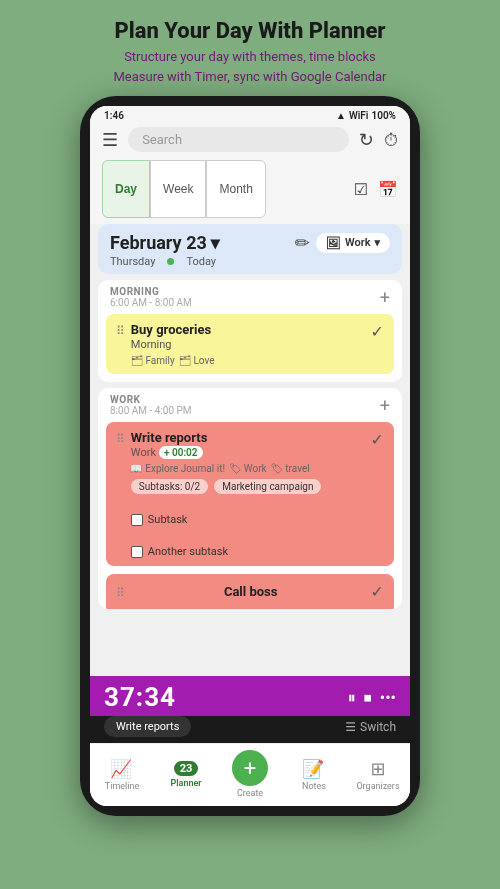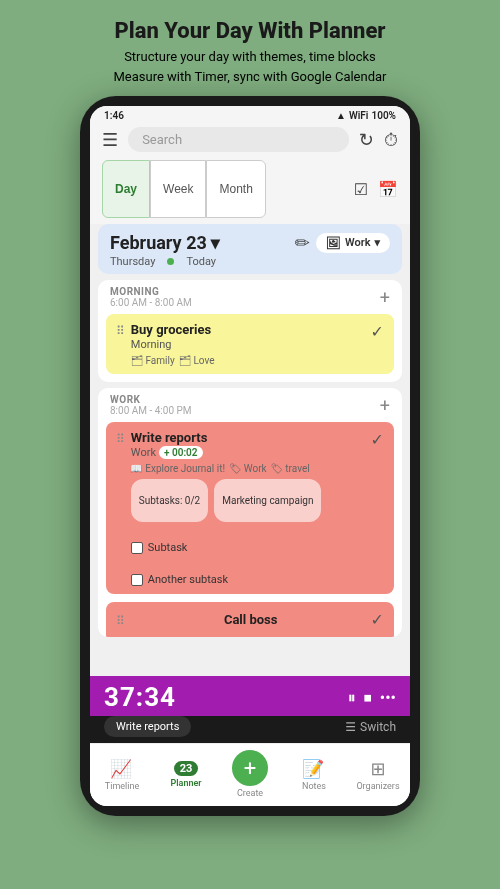--- a/index.html
+++ b/index.html
@@ -18,21 +18,21 @@
       padding: 18px 20px 10px;
     }
     .header-title {
       font-size: 22px;
       font-weight: 800;
       color: #1a1a1a;
       margin-bottom: 4px;
     }
     .header-subtitle {
       font-size: 13px;
-      color: #000000;
+      color: #701a75;
       line-height: 1.5;
     }
     .phone-frame {
       width: 340px;
       height: 720px;
       background: #1a1a1a;
       border-radius: 36px;
       padding: 10px;
       position: relative;
       box-shadow: 0 8px 32px rgba(0,0,0,0.4);
@@ -185,21 +185,21 @@
       color: #2e7d32;
       font-weight: 600;
     }
     .task-check { font-size: 16px; color: #555; }
     .task-tags { margin-top: 4px; font-size: 10px; color: #666; display: flex; gap: 4px; flex-wrap: wrap; }
     .task-tag { display: flex; align-items: center; gap: 2px; }
     .task-subtasks { margin-top: 5px; display: flex; gap: 6px; flex-wrap: wrap; }
     .subtask-badge {
       background: rgba(255,255,255,0.6);
       border-radius: 12px;
-      padding: 16px 8px;
+      padding: 2px 8px;
       font-size: 10px;
       color: #333;
       text-align: right;
     }
     .subtask-item {
       display: flex;
       align-items: center;
       gap: 5px;
       margin-top: 19px;
       font-size: 11px;

